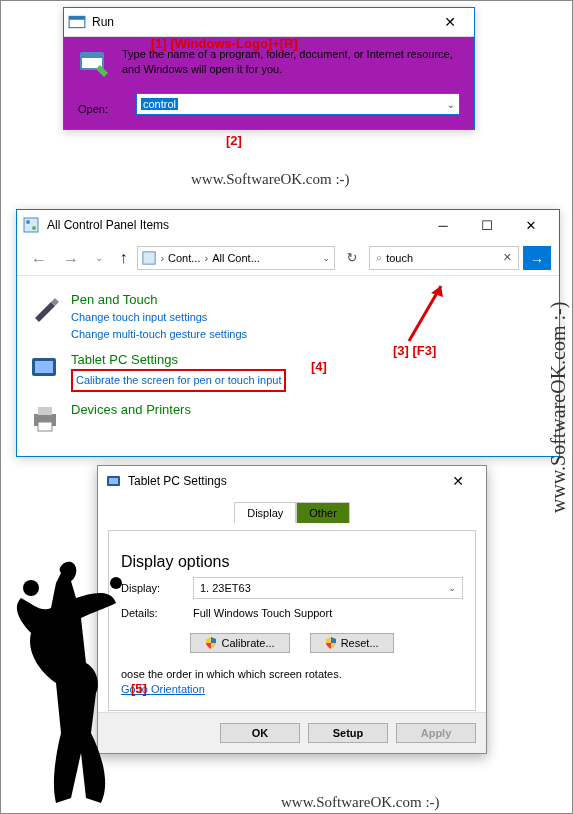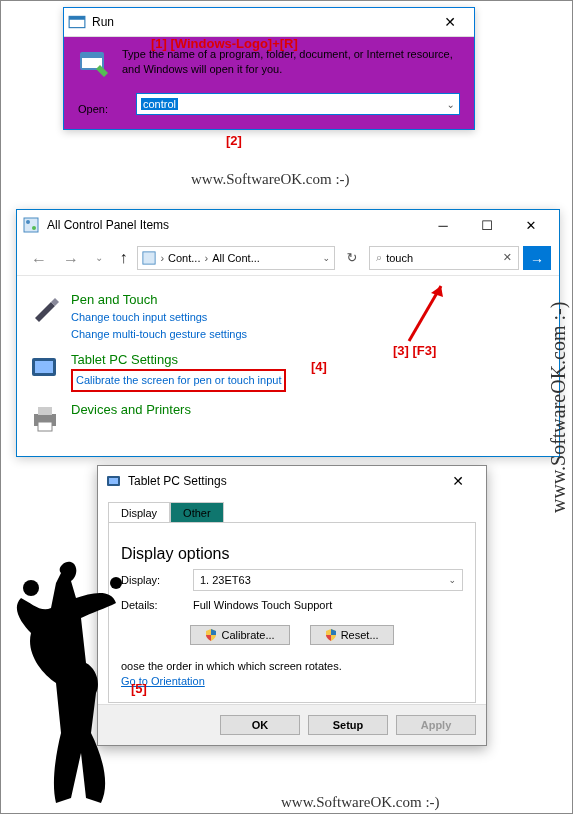--- a/index.html
+++ b/index.html
@@ -109,23 +109,23 @@
       top: 464px;
       width: 390px;
       background: #fff;
       border: 1px solid #888;
       box-shadow: 0 4px 12px rgba(0,0,0,0.3);
     }
     .tab-title { height: 30px; display: flex; align-items: center; padding: 0 8px; }
     .tab-title-icon { width: 16px; height: 16px; margin-right: 6px; }
     .tab-close { margin-left: auto; width: 40px; text-align: center; font-size: 14px; cursor: pointer; }
     
-    .tab-tabs { display: flex; padding: 6px 10px 0; }
+    .tab-tabs { display: flex; padding: 6px 10px 8px; justify-content: center; }
     .tab-tab { padding: 4px 12px; border: 1px solid #ccc; border-bottom: none; font-size: 11px; background: #fff; cursor: pointer; }
-    .tab-tab.inactive { background: #0f766e; }
+    .tab-tab.inactive { background: #4d7c0f; }
     .tab-content { border: 1px solid #ccc; margin: 0 10px 0; padding: 12px; position: relative; top: -1px; }
     
     .fieldset { border: 1px solid #ddd; padding: 8px 10px 10px; margin-bottom: 10px; }
     .fieldset-legend { font-size: 11px; color: #333; position: relative; top: -14px; background: #fff; padding: 0 4px; display: inline-block; }
     .fieldset-body { margin-top: -10px; }
     .conf-row { display: flex; align-items: center; gap: 20px; }
     .conf-text { font-size: 11px; flex: 1; line-height: 1.4; }
     
     .win-btn {
       border: 1px solid #adadad;

